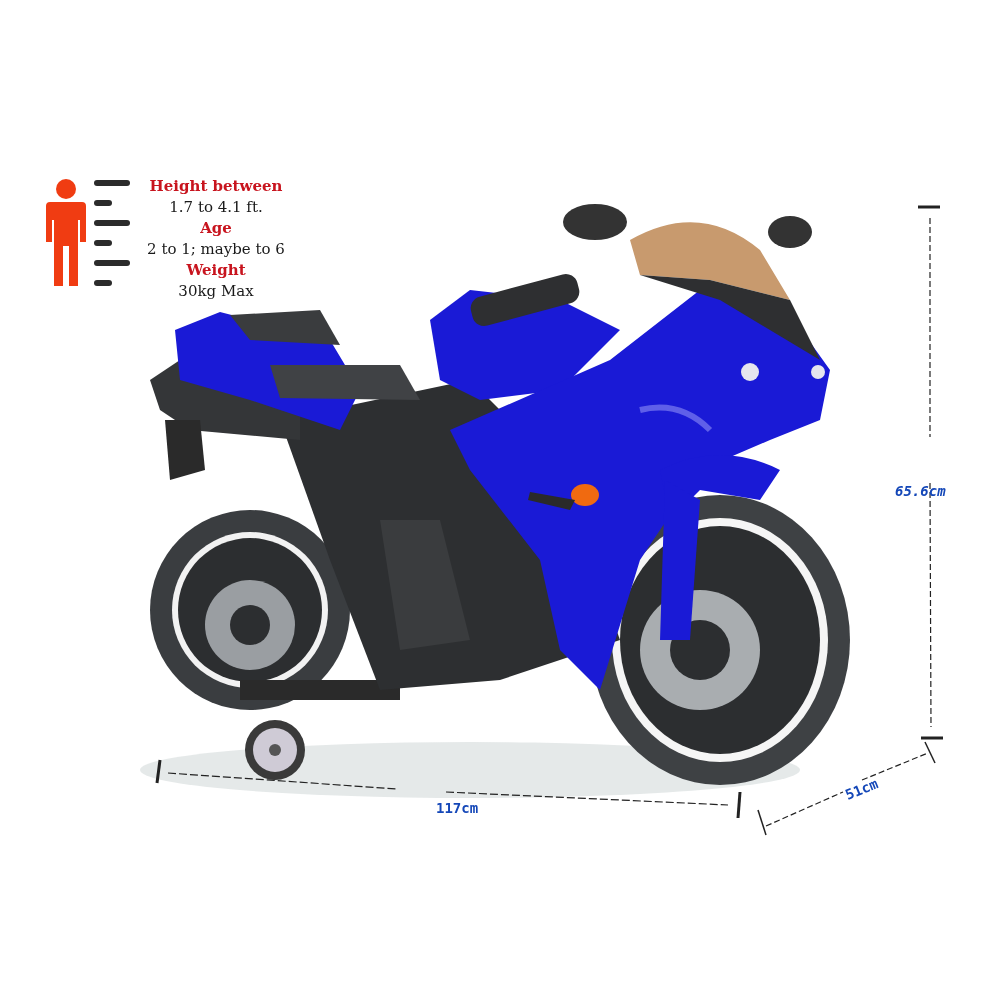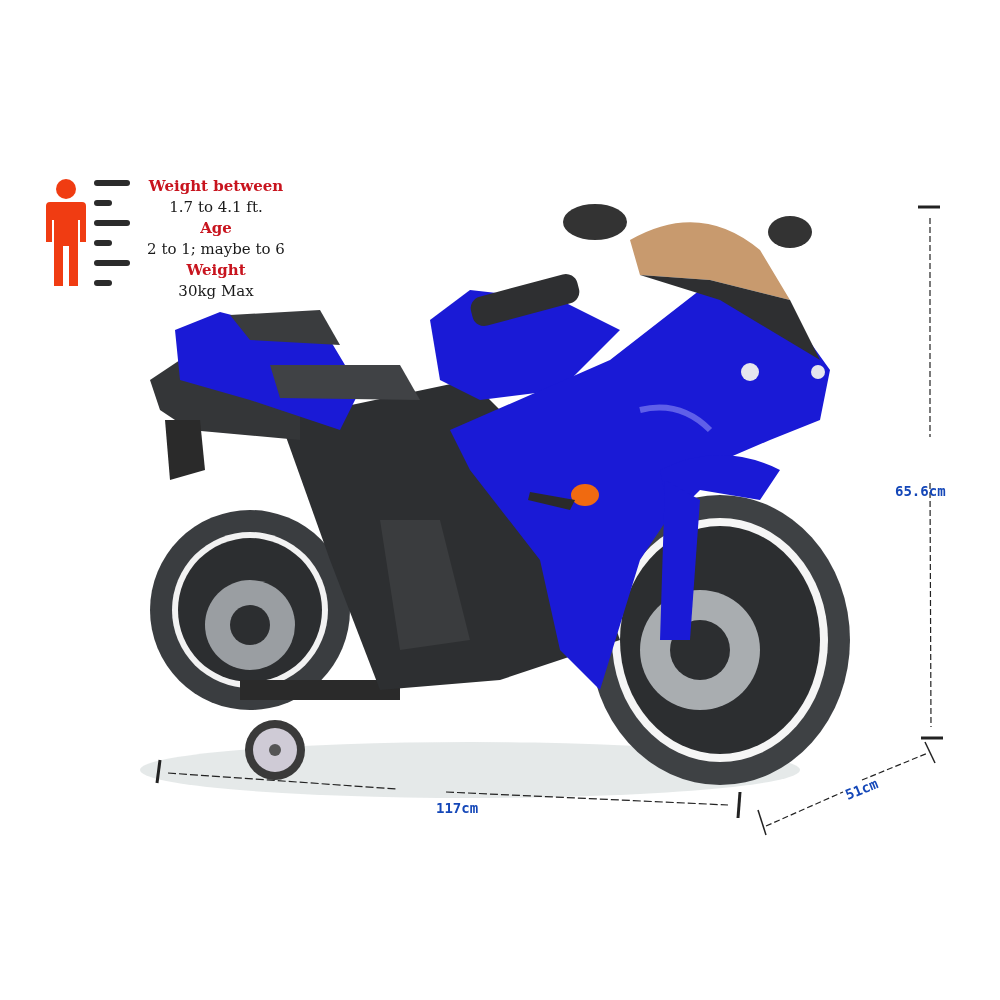--- a/index.html
+++ b/index.html
@@ -5,42 +5,42 @@
   html, body { margin:0; padding:0; background:#ffffff; }
   body { width:1000px; height:1000px; position:relative; overflow:hidden; font-family:"DejaVu Serif", serif; }
   .info { position:absolute; left:36px; top:176px; width:260px; height:115px; }
   .person { position:absolute; left:0; top:0; width:60px; height:112px; }
   .ruler { position:absolute; left:58px; top:4px; width:40px; height:110px; }
   .ruler .tick { position:absolute; left:0; height:6px; border-radius:3px; background:#2b2b2b; }
   .info-text { position:absolute; left:100px; top:0; width:160px; text-align:center; line-height:21px; font-size:15px; color:#1a1a1a; }
   .info-text .lbl { color:#c8141e; font-weight:bold; font-size:15px; }
   .scene { position:absolute; left:0; top:0; width:1000px; height:1000px; }
   .dim-label { position:absolute; font-family:"DejaVu Sans Mono", monospace; font-weight:bold; color:#1447b8; font-size:14px; }
-  .dim-height { left:895px; top:483px; }
+  .dim-height { left:895px; top:483px;font-style:italic; }
   .dim-length { left:436px; top:800px;text-align:center; }
   .dim-width { left:843px; top:788px; transform:rotate(-22deg); transform-origin:left top; }
 </style>
 </head>
 <body>
 
 <div class="info">
   <svg class="person" viewBox="0 0 60 112">
     <circle cx="30" cy="13" r="10" fill="#f03c12"></circle>
     <path d="M14 26 H46 Q50 26 50 30 V66 H44 V44 H42 V110 H33 V70 H27 V110 H18 V44 H16 V66 H10 V30 Q10 26 14 26 Z" fill="#f03c12"></path>
   </svg>
   <div class="ruler">
     <div class="tick" style="top:0;width:36px"></div>
     <div class="tick" style="top:20px;width:18px"></div>
     <div class="tick" style="top:40px;width:36px"></div>
     <div class="tick" style="top:60px;width:18px"></div>
     <div class="tick" style="top:80px;width:36px"></div>
     <div class="tick" style="top:100px;width:18px"></div>
   </div>
   <div class="info-text">
-    <div class="lbl">Weight between</div>
+    <div class="lbl">Height between</div>
     <div>1.7 to 4.1 ft.</div>
     <div class="lbl">Age</div>
     <div>2 to 1; maybe to 6</div>
     <div class="lbl">Weight</div>
     <div>30kg Max</div>
   </div>
 </div>
 
 <svg class="scene" viewBox="0 0 1000 1000">
 

